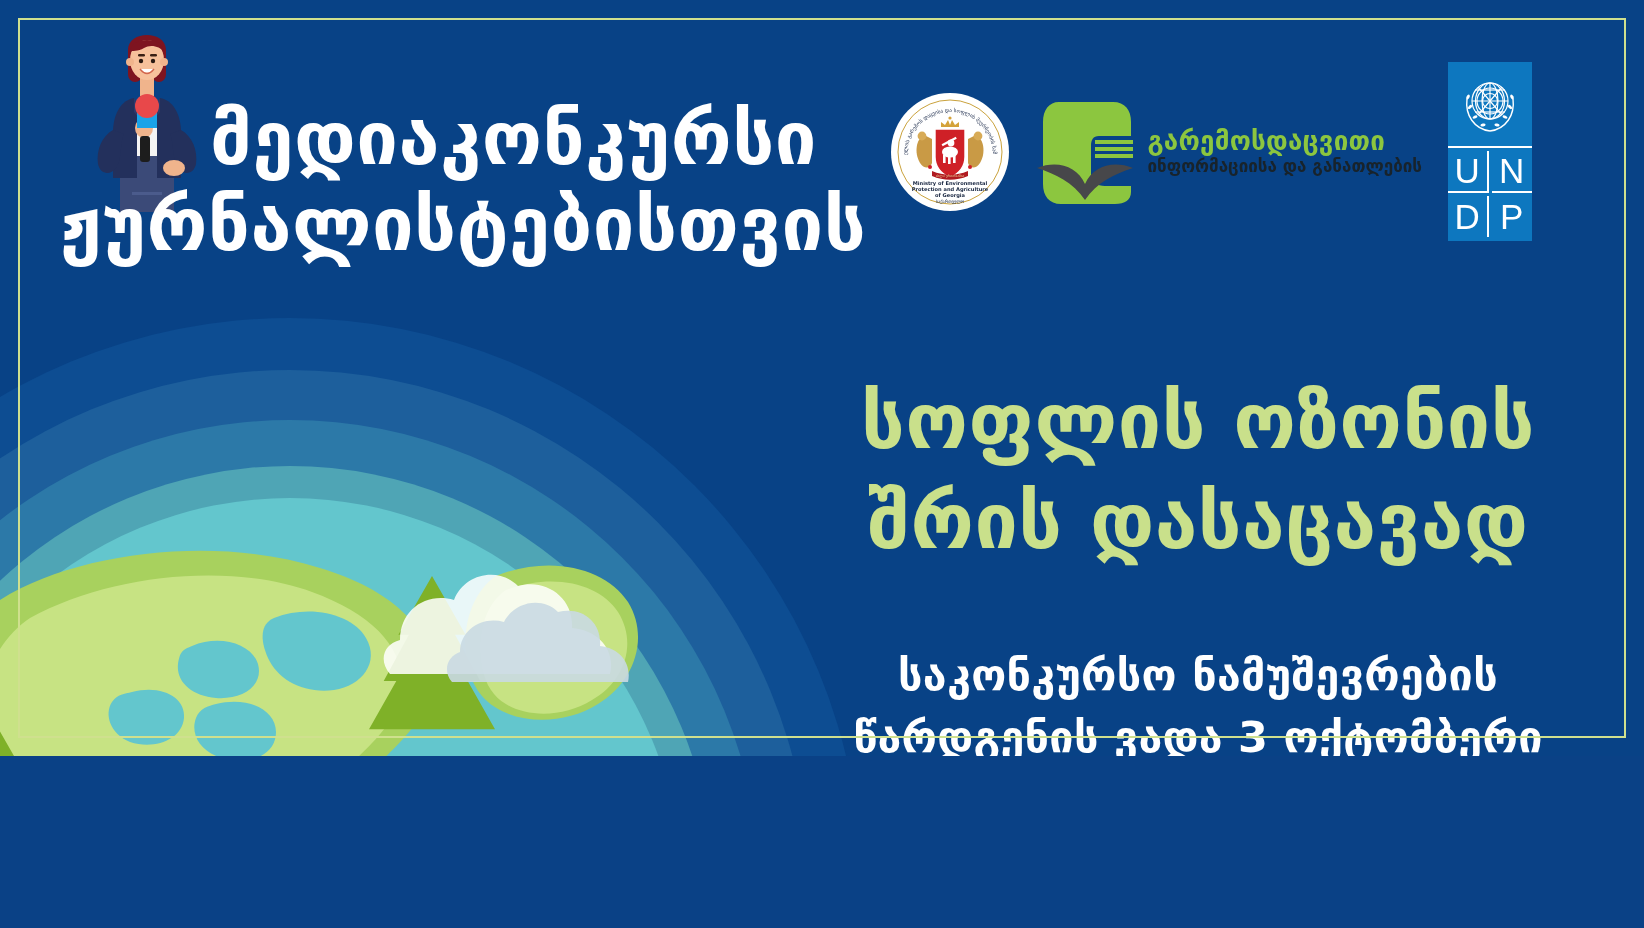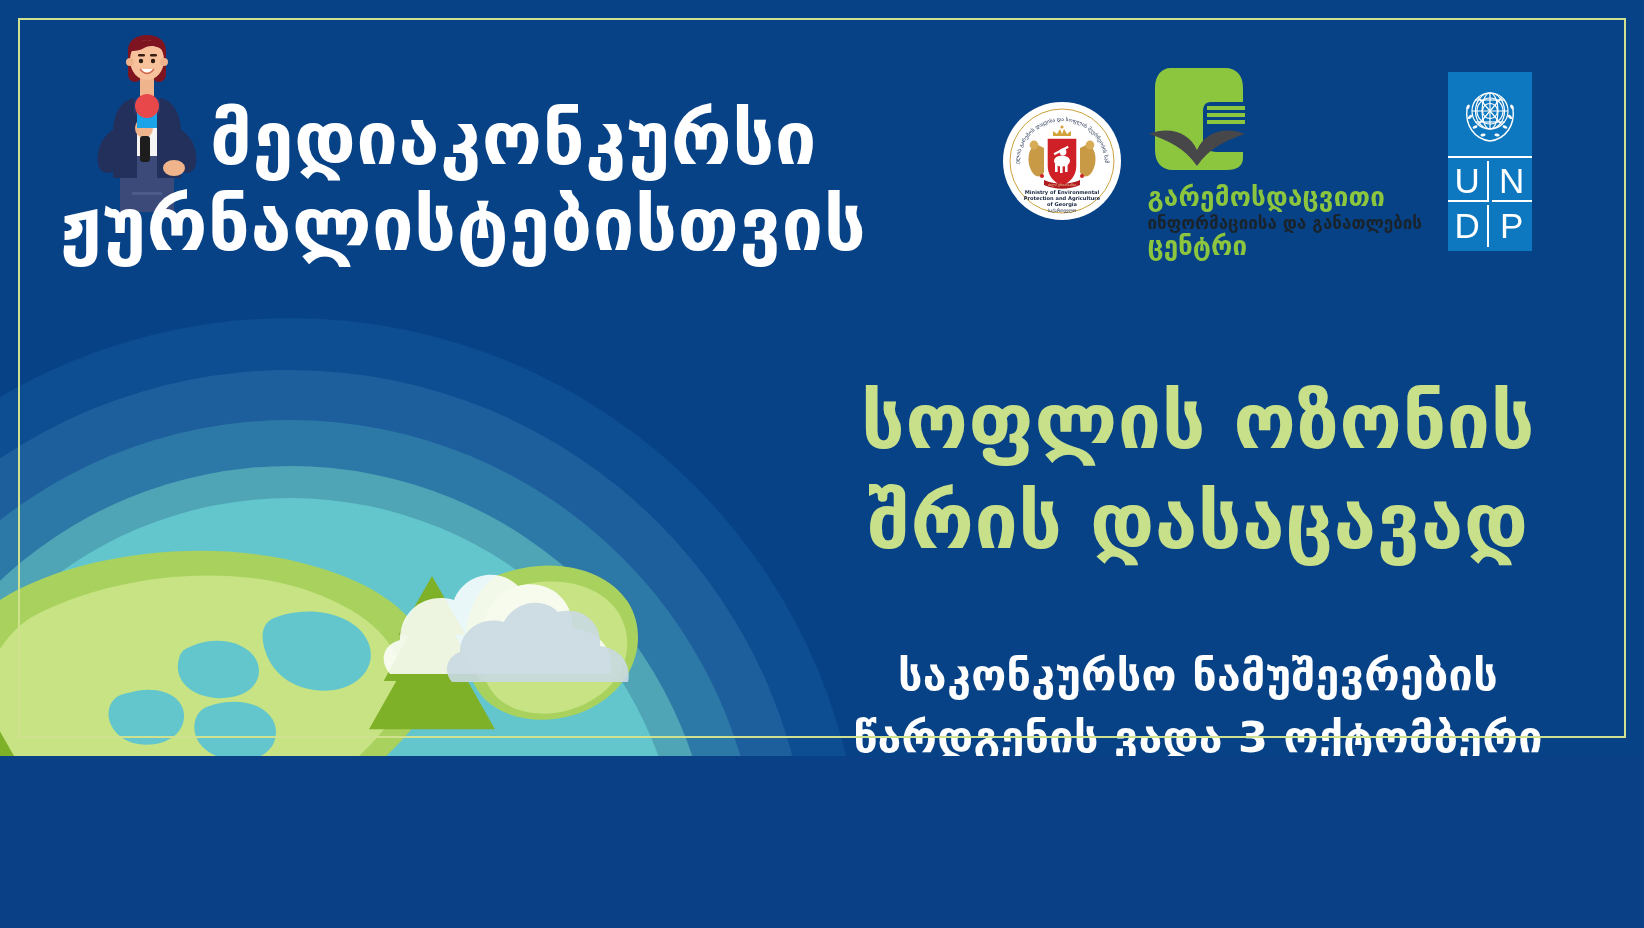--- a/index.html
+++ b/index.html
@@ -60,21 +60,21 @@
   
   .logos{
     position:absolute;
     right:112px;top:62px;
     display:flex;align-items:center;gap:26px;
     z-index:30;
   }
   .logo-seal{width:118px;height:118px;}
   .logo-seal svg{display:block;width:100%;height:100%;}
 
-  .logo-eiec{display:flex;gap:10px;flex-direction:column;}
+  .logo-eiec{display:flex;gap:10px;}
   .eiec-mark{width:102px;height:112px;}
   .eiec-mark svg{display:block;width:100%;height:100%;}
   .eiec-text{display:flex;flex-direction:column;justify-content:center;line-height:1.06;}
   .eiec-l1{color:#8cc63f;font-weight:bold;font-size:26px;letter-spacing:.2px;}
   .eiec-l2{color:#18232b;font-weight:bold;font-size:17px;margin-top:2px;}
   .eiec-l3{color:#8cc63f;font-weight:bold;font-size:26px;margin-top:1px;}
 
   .logo-undp{width:84px;}
   .undp-top{
     background:#0d77bf;height:84px;
@@ -344,21 +344,20 @@
           <rect x="60" y="51" width="38" height="4" fill="#8cc63f"></rect>
           <rect x="60" y="58" width="38" height="4" fill="#8cc63f"></rect>
 
           <path d="M2 72 C 22 64, 42 70, 50 88 C 58 70, 78 64, 98 72
                    C 80 78, 62 86, 50 104 C 38 86, 20 78, 2 72 Z" fill="#47474a"></path>
         </svg>
       </div>
       <div class="eiec-text">
         <span class="eiec-l1">გარემოსდაცვითი</span>
         <span class="eiec-l2">ინფორმაციისა და განათლების</span>
-        <span class="eiec-l3">ცენტრი</span>
       </div>
     </div>
 
     <div class="logo-undp">
       <div class="undp-top">
         <svg viewBox="0 0 66 66" xmlns="http://www.w3.org/2000/svg">
           <g fill="none" stroke="#ffffff" stroke-width="1.2">
             <circle cx="33" cy="30" r="18"></circle>
             <circle cx="33" cy="30" r="13"></circle>
             <circle cx="33" cy="30" r="7.5"></circle>

